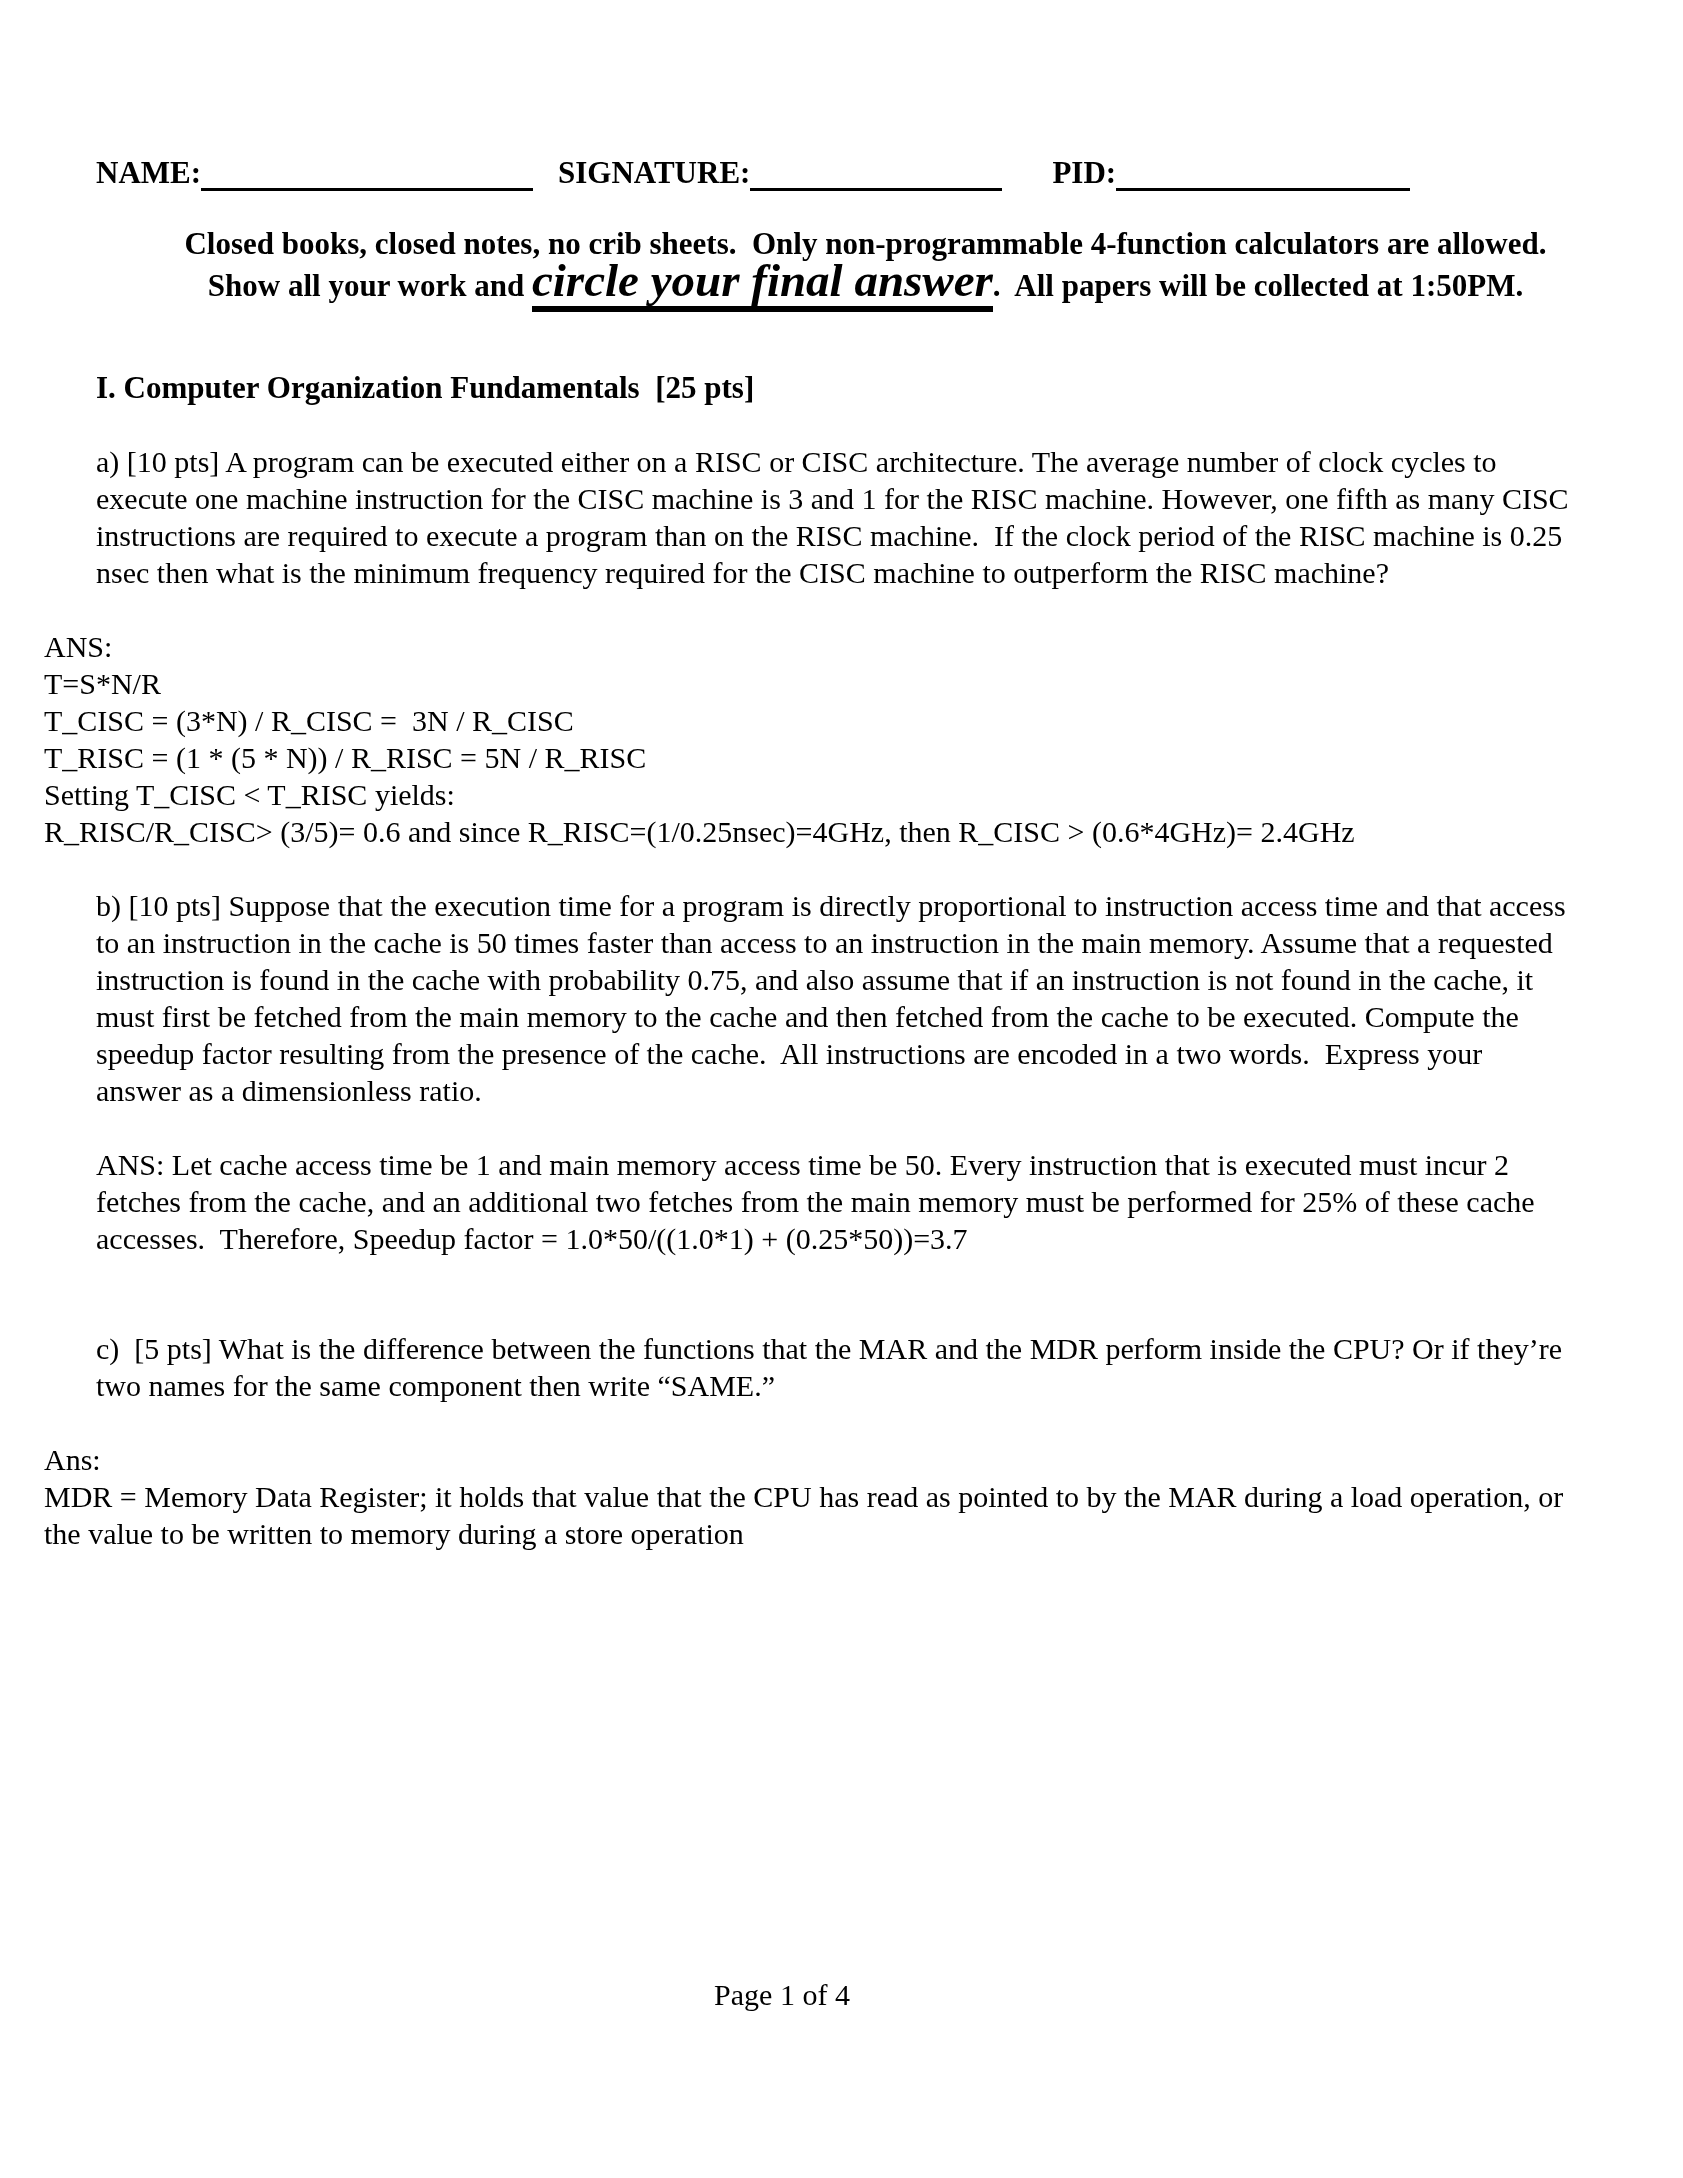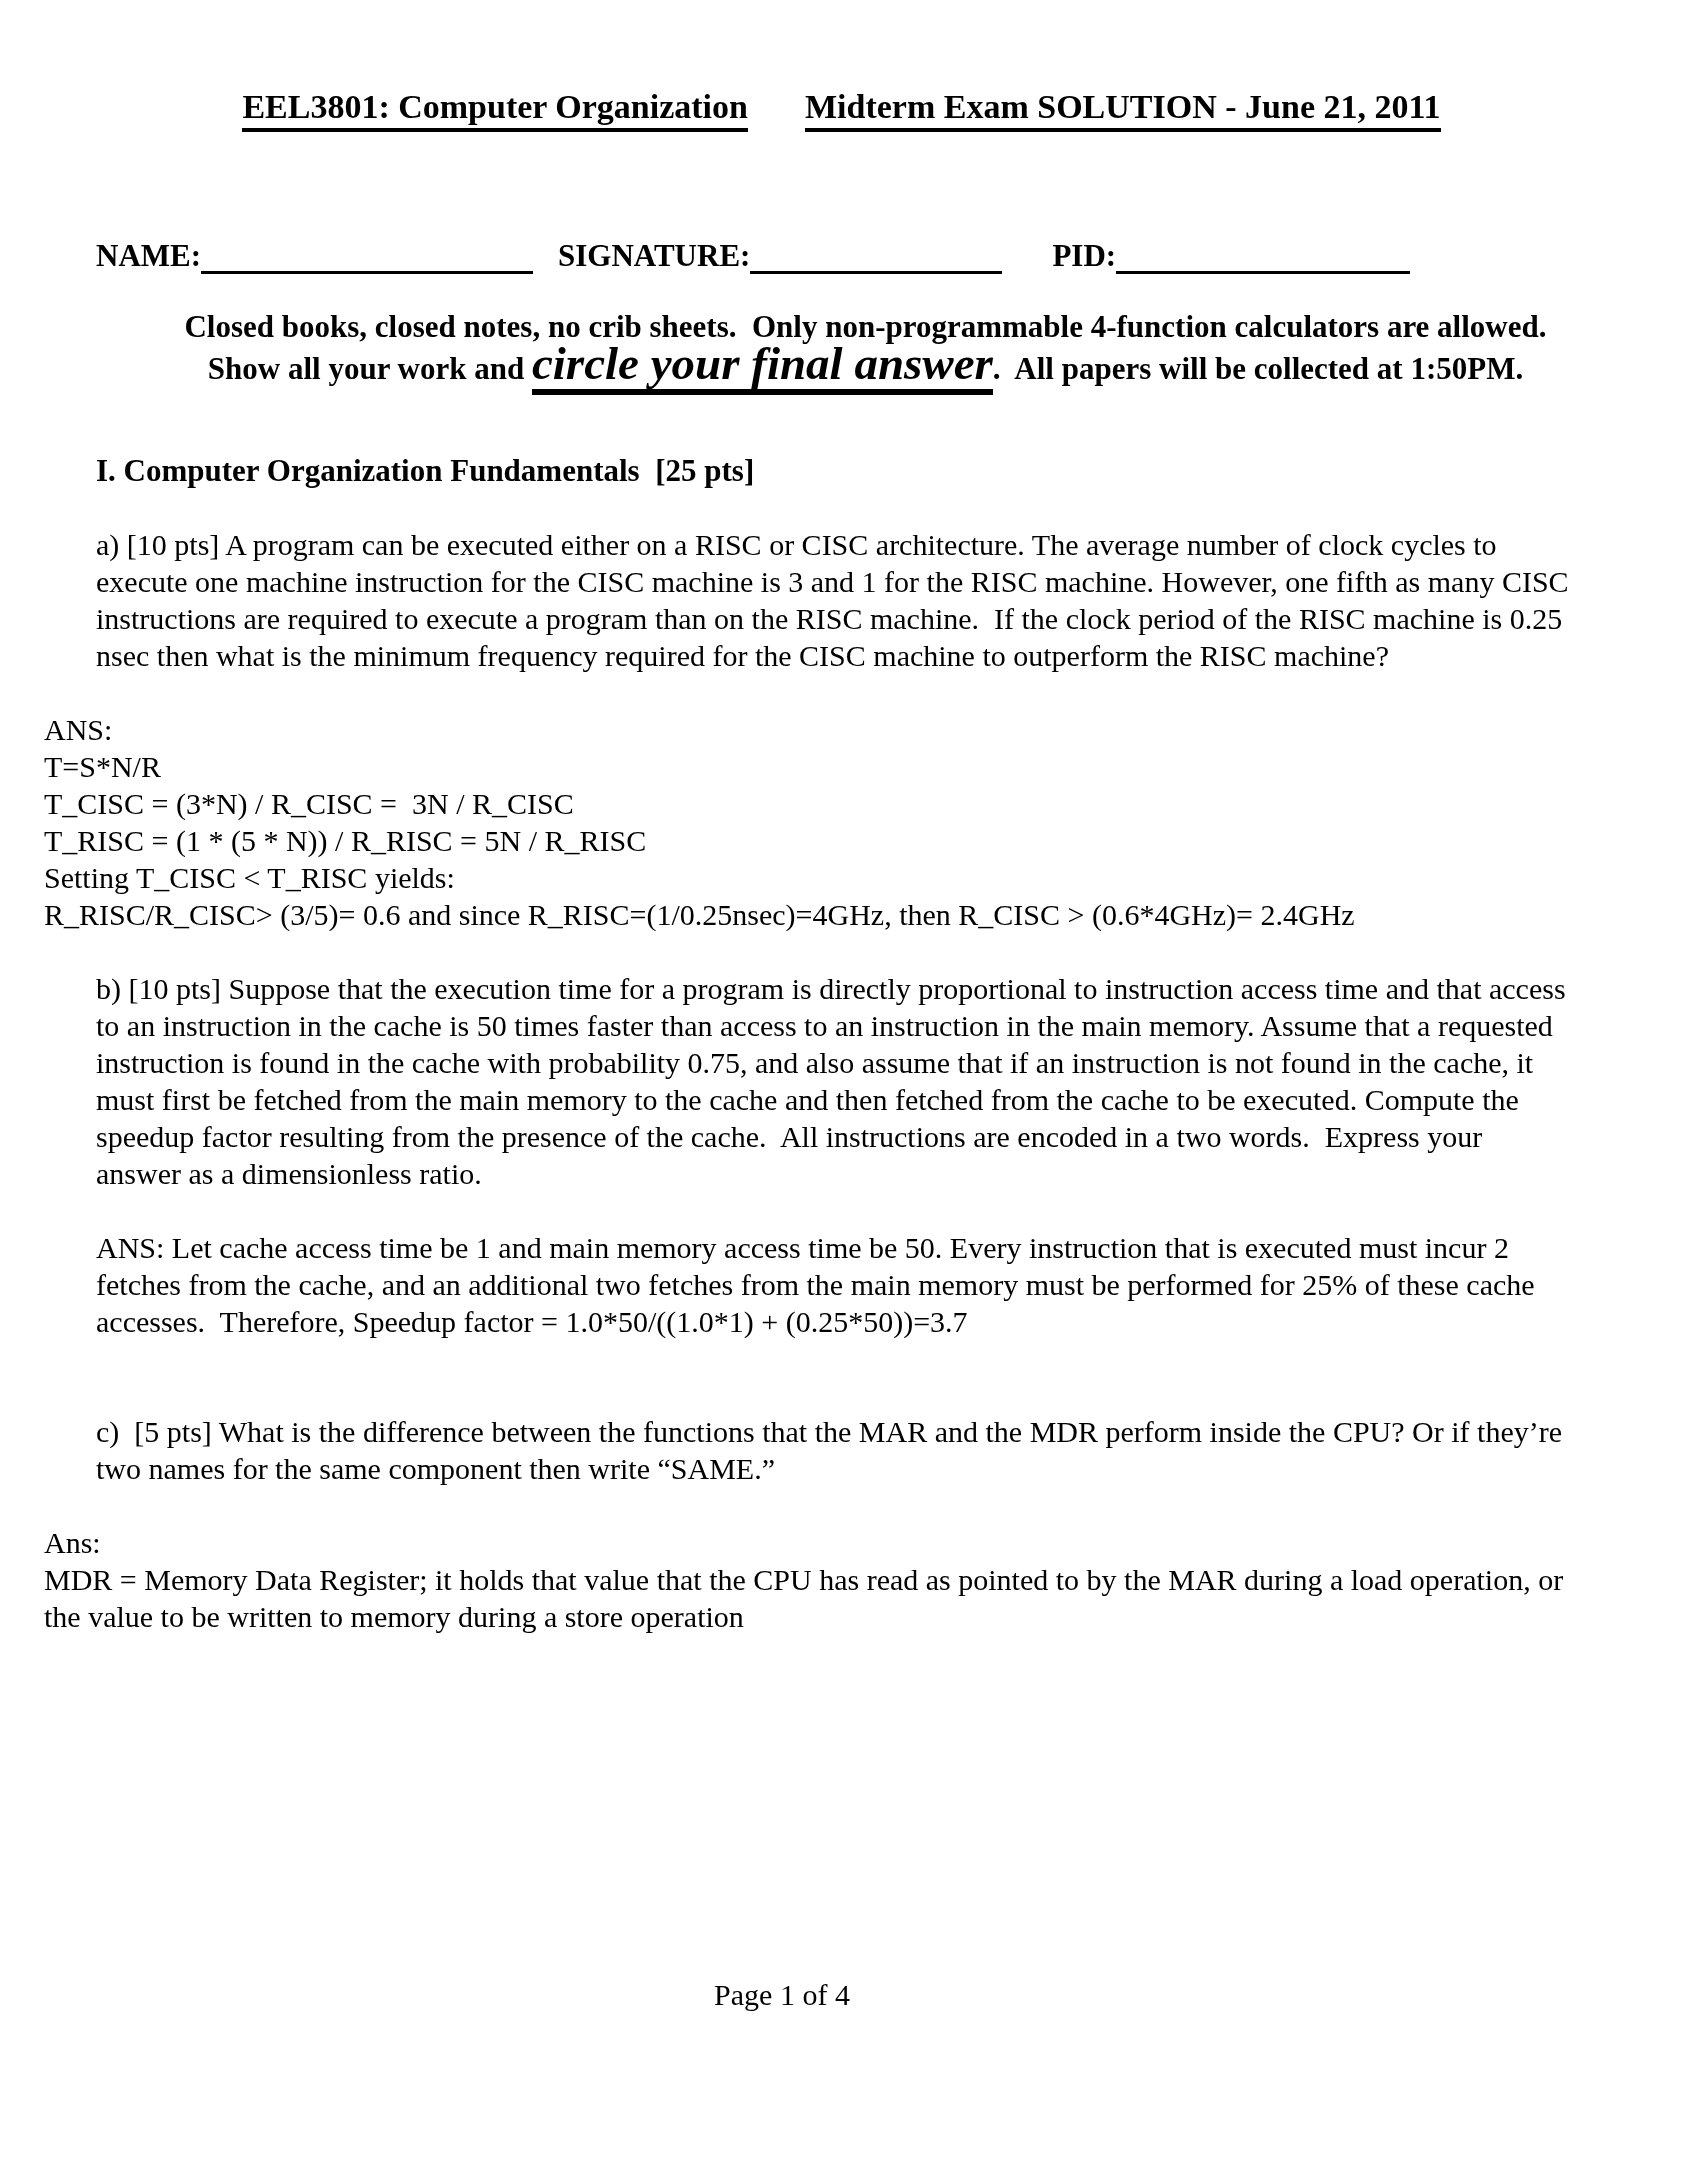--- a/index.html
+++ b/index.html
@@ -26,21 +26,21 @@
     font-weight: bold;
     font-size: 34px;
     line-height: 40px;
   }
   .title-part { border-bottom: 4px solid #000; padding-bottom: 1px; }
 
   
   .fields-row {
     display: flex;
     align-items: flex-end;
-    margin: 105px 59px 0 96px;
+    margin: 67px 59px 0 96px;
     font-weight: bold;
     font-size: 31px;
   }
   .blank-line {
     border-bottom: 3px solid #000;
     height: 30px;
     display: inline-block;
   }
   .blank-name { width: 332px; }
   .blank-signature { width: 252px; }
@@ -84,24 +84,20 @@
     left: 0;
     width: 1564px;
     text-align: center;
   }
 </style>
 </head>
 <body>
 
 <div class="page">
 
-  <div class="title-row">
-    <span class="title-part ws">EEL3801: Computer Organization</span>
-    <span class="title-part ws">Midterm Exam SOLUTION - June 21, 2011</span>
-  </div>
 
   <div class="fields-row">
     <span>NAME:</span>
     <span class="blank-line blank-name"></span>
     <span class="gap-a"></span>
     <span>SIGNATURE:</span>
     <span class="blank-line blank-signature"></span>
     <span class="gap-b"></span>
     <span>PID:</span>
     <span class="blank-line blank-pid"></span>

